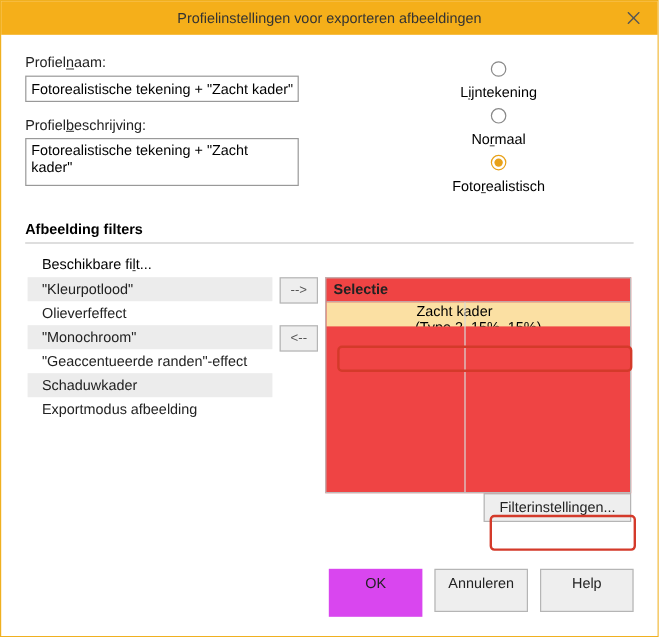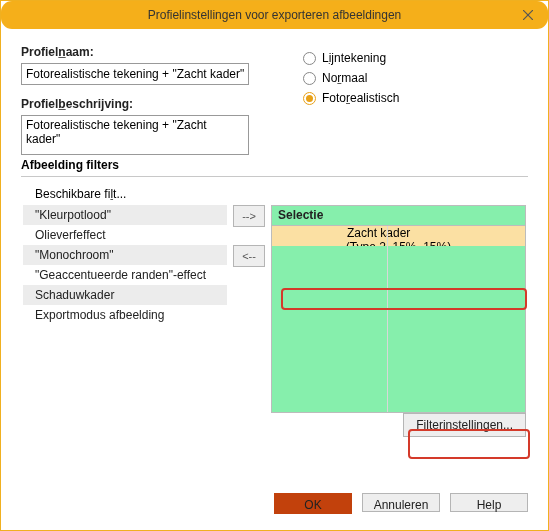--- a/index.html
+++ b/index.html
@@ -1,68 +1,68 @@
 <!DOCTYPE html>
 <html><head>
 <meta charset="utf-8">
 <style>
   * { box-sizing: border-box; font-family: "Segoe UI", Tahoma, sans-serif; font-size: 12px; }
   body { margin: 0; background: #fff; }
   .window { width: 549px; height: 531px; border: 1px solid #f0b020; position: relative; background:#fff; }
-  .titlebar { height: 28px; background: #f5af1a; display:flex; align-items:center; justify-content:center; position:relative; color:#333;border-radius:11px; }
+  .titlebar { height: 28px; background: #f5af1a; display:flex; align-items:center; justify-content:center; position:relative; color:#333; }
   .titlebar .title { font-size:12px; }
   .close { position:absolute; right:0; top:0; width:40px; height:28px; display:flex; align-items:center; justify-content:center; cursor:default; }
   .close svg { width:10px; height:10px; stroke:#555; stroke-width:1.2; }
   .client { padding: 16px 20px 16px 20px; }
   .row-top { display:flex; gap: 28px; }
   .left-col { width: 240px; }
   .right-col { flex:1; padding-top:2px; }
-  .field-label { color:#222; margin-bottom:4px; display:block;font-weight:bold; }
+  .field-label { color:#222; margin-bottom:4px; display:block; }
   .underline { text-decoration: underline; text-decoration-color:#555; }
   .tinput { width: 228px; height:22px; border:1px solid #999; padding:2px 4px; background:#fff; font-size:12px; }
   .tarea { width:228px; height:40px; border:1px solid #999; padding:2px 4px; background:#fff; font-size:12px; resize:none; }
   .vspace-12 { height:12px; }
   .bold { font-weight:600; }
-  .radio-row { display:flex; align-items:center; gap:6px; margin:4px 0 6px 14px; cursor:default; }
+  .radio-row { display:flex; align-items:center; gap:6px; margin:4px 0 6px 14px; cursor:default;flex-direction:column; }
   .radio { width:13px; height:13px; border:1px solid #888; border-radius:50%; display:inline-flex; align-items:center; justify-content:center; }
   .radio.sel { border-color:#e8a118; }
   .radio .dot { width:7px; height:7px; border-radius:50%; background:#e8a118; }
-  .section-title { font-weight:600; margin-top:0; }
+  .section-title { font-weight:600; margin-top:16px; }
   .rule { border-top:1px solid #c8c8c8; margin:4px 0 10px 0; }
   .filters-area { padding: 0 2px; }
   .avail-label { padding-left:12px; margin-bottom:4px; }
   .filters-row { display:flex; gap:6px; }
   .avail-list { width:204px; }
   .avail-item { height:20px; line-height:20px; padding:0 12px; color:#222; cursor:default; white-space:nowrap; overflow:hidden; text-overflow:ellipsis; }
   .avail-item.alt { background:#ececec; }
   .btn-col { width:32px; display:flex; flex-direction:column; gap:18px; padding-top:0; }
   .move-btn { width:32px; height:22px; border:1px solid #b5b5b5; background:#eee; text-align:center; line-height:20px; font-size:11px; color:#555; cursor:default; }
   .chosen-wrap { flex:1; }
   .chosen-label { margin-bottom:4px; }
-  .grid { border:1px solid #bcbcbc; height:208px; position:relative; background:#86efac; overflow:hidden; }
+  .grid { border:1px solid #bcbcbc; height:180px; position:relative; background:#ef4444; overflow:hidden; }
   .grid-head { display:flex; height:20px; border-bottom:1px solid #bcbcbc; }
   .gh { padding:2px 6px; font-weight:600; color:#222; border-right:1px solid #bcbcbc; }
   .gh:last-child { border-right:none; }
   .gh.c1 { width:115px; }
   .gh.c2 { flex:1; }
   .grid-body { position:relative; height:calc(100% - 20px); }
   .col-divider { position:absolute; top:0; bottom:0; left:115px; width:1px; background:#d8d8d8; }
   .grow { display:flex; height:20px; align-items:center;flex-direction:column; }
   .gc { padding:0 6px; overflow:hidden; white-space:nowrap; }
   .gc.c1 { width:115px; }
   .gc.c2 { flex:1; }
   .selrow { background:#fbe0a3; }
   .red-rect { position:absolute; border:2px solid #d43a2a; border-radius:4px; pointer-events:none; }
   .red-rect.row { left:280px; top:287px; width:246px; height:22px; }
   .red-rect.btn { left:407px; top:428px; width:122px; height:30px; }
   .filter-btn-row { display:flex; justify-content:flex-end; }
   .std-btn { height:24px; border:1px solid #b5b5b5; background:#eee; padding:0 12px; line-height:22px; color:#222; cursor:default; }
   .dlg-buttons { position:absolute; right:20px; bottom:16px; display:flex; gap:10px; }
-  .ok-btn { height:21px; width:78px; background:#c2410c; border:none; color:#222; text-align:center; line-height:24px; cursor:default; }
-  .gray-btn { height:19px; width:78px; background:#eee; border:1px solid #b5b5b5; text-align:center; line-height:22px; color:#222; cursor:default; }
+  .ok-btn { height:40px; width:78px; background:#d946ef; border:none; color:#222; text-align:center; line-height:24px; cursor:default; }
+  .gray-btn { height:36px; width:78px; background:#eee; border:1px solid #b5b5b5; text-align:center; line-height:22px; color:#222; cursor:default; }
 </style>
 </head>
 <body>
 
 <div class="window">
 
   <div class="titlebar">
     <span class="title">Profielinstellingen voor exporteren afbeeldingen</span>
     <div class="close">
       <svg viewBox="0 0 10 10">

